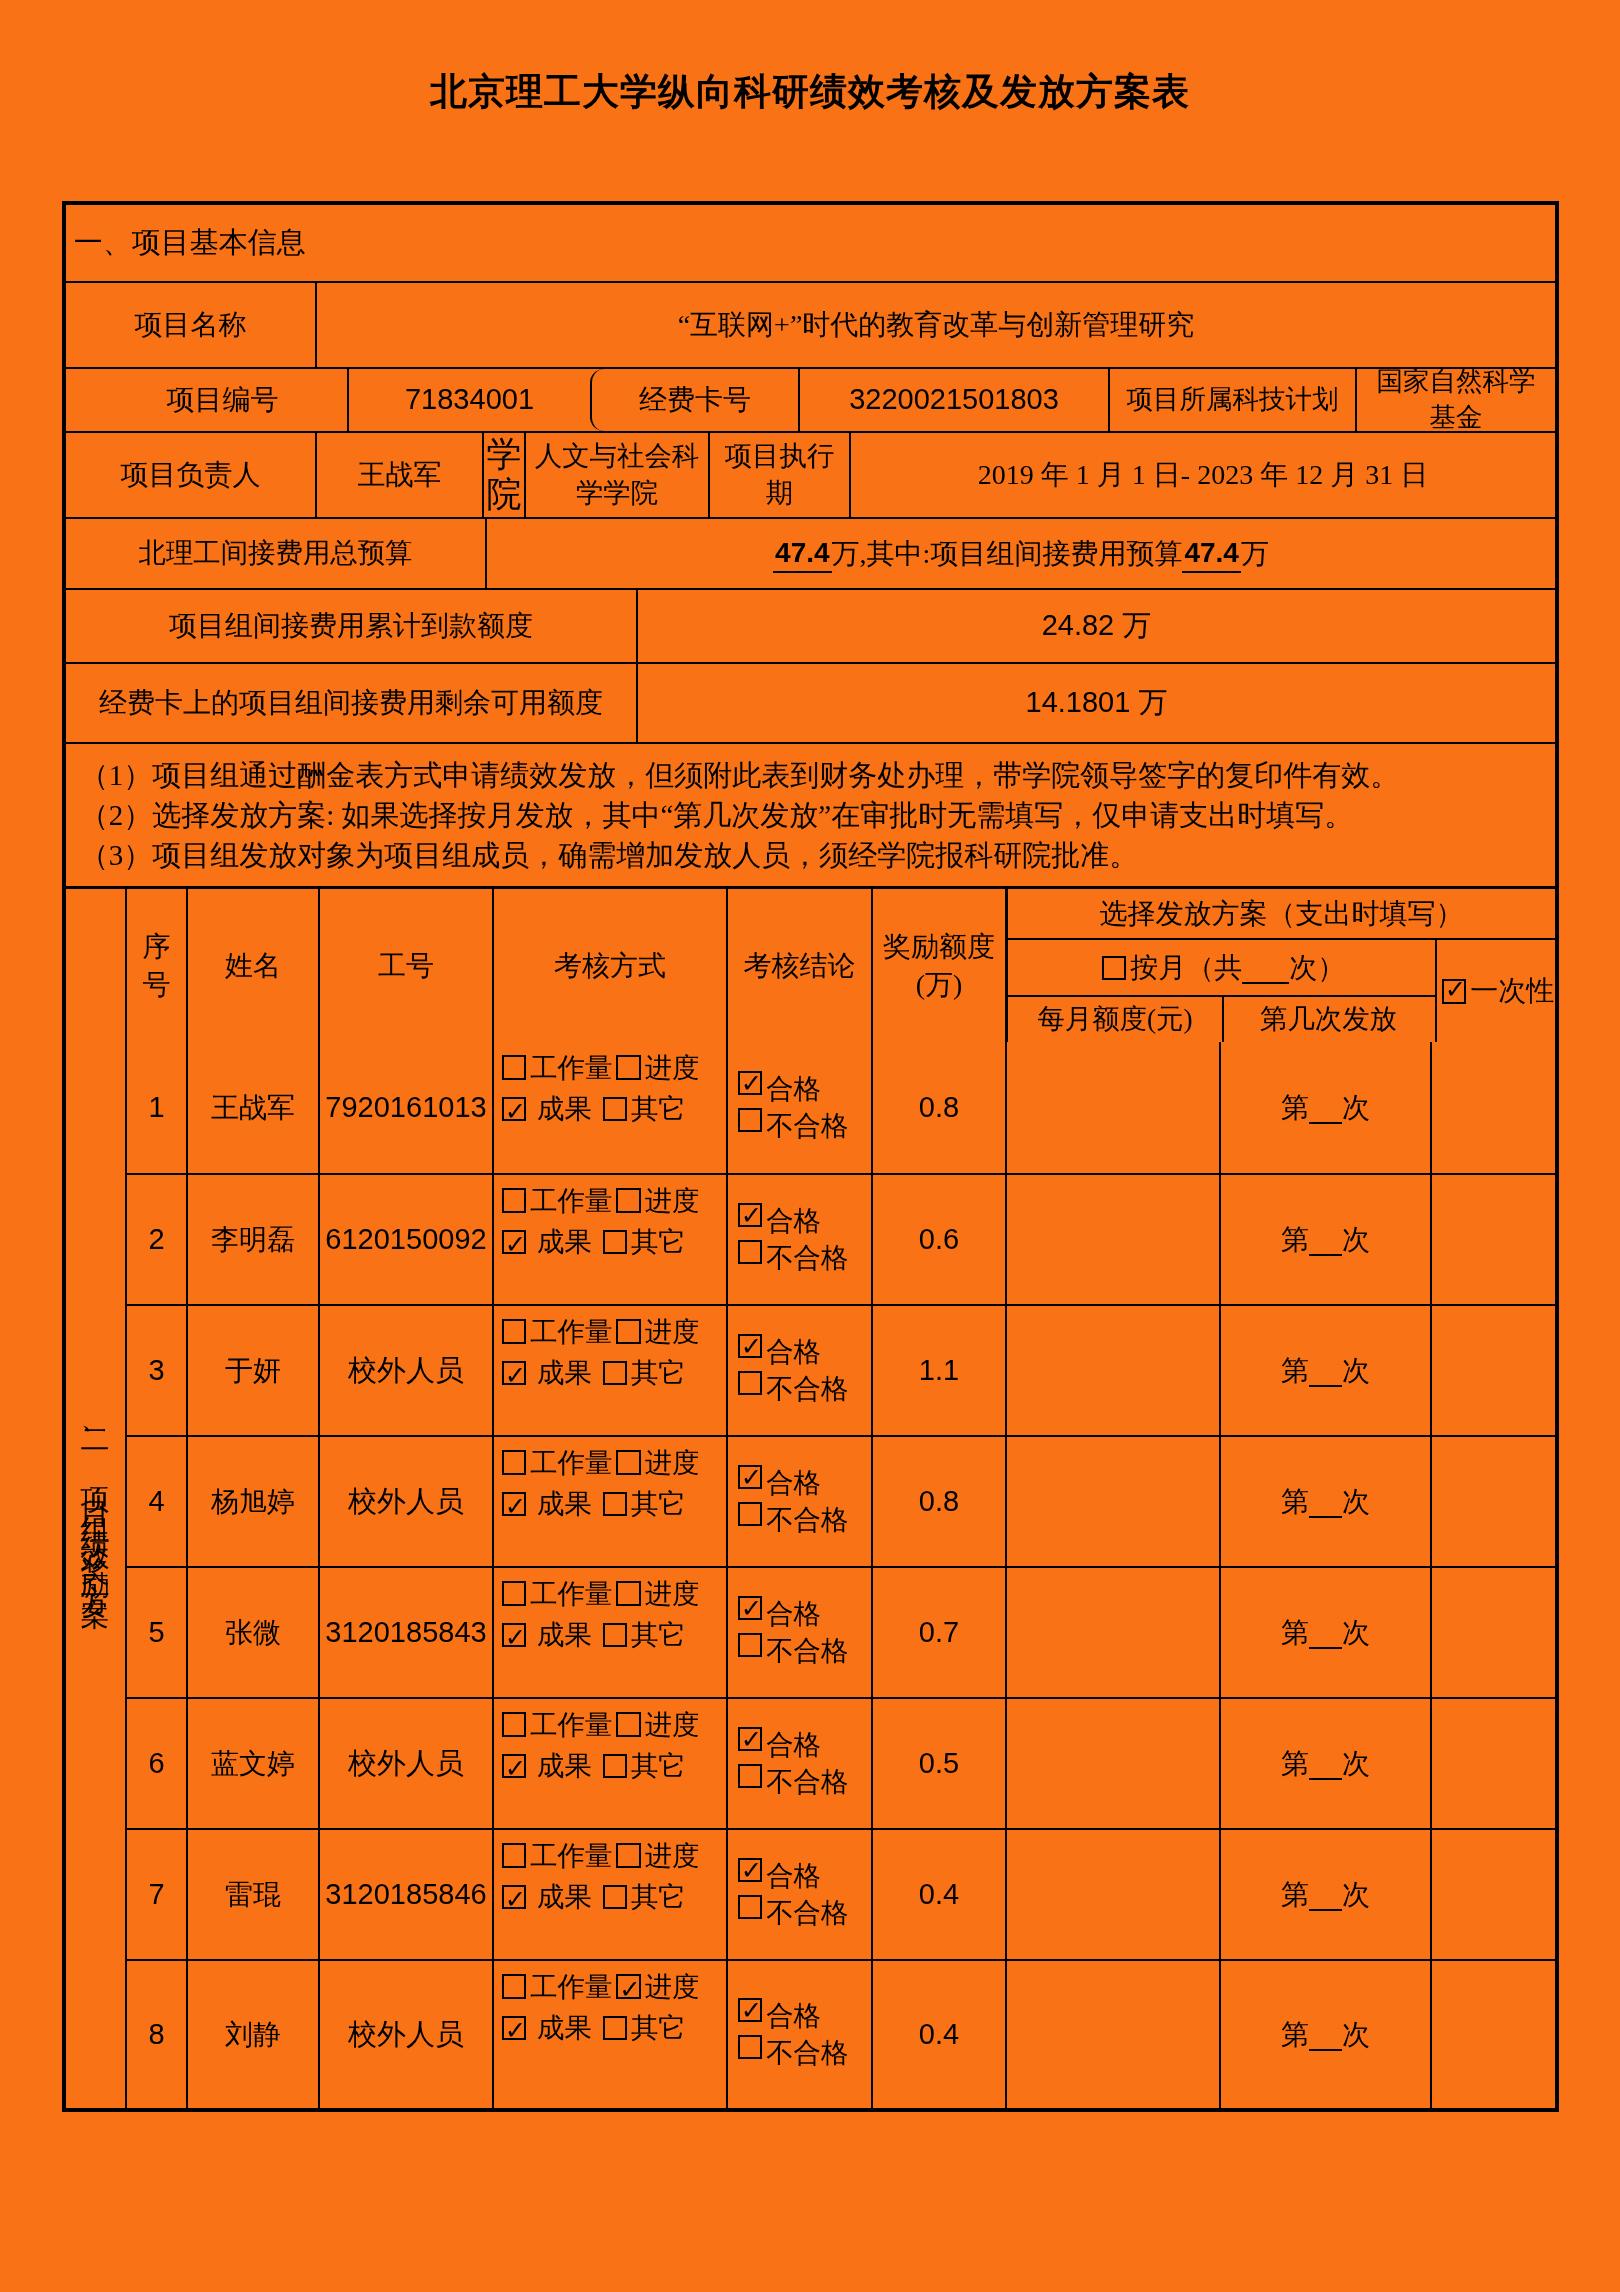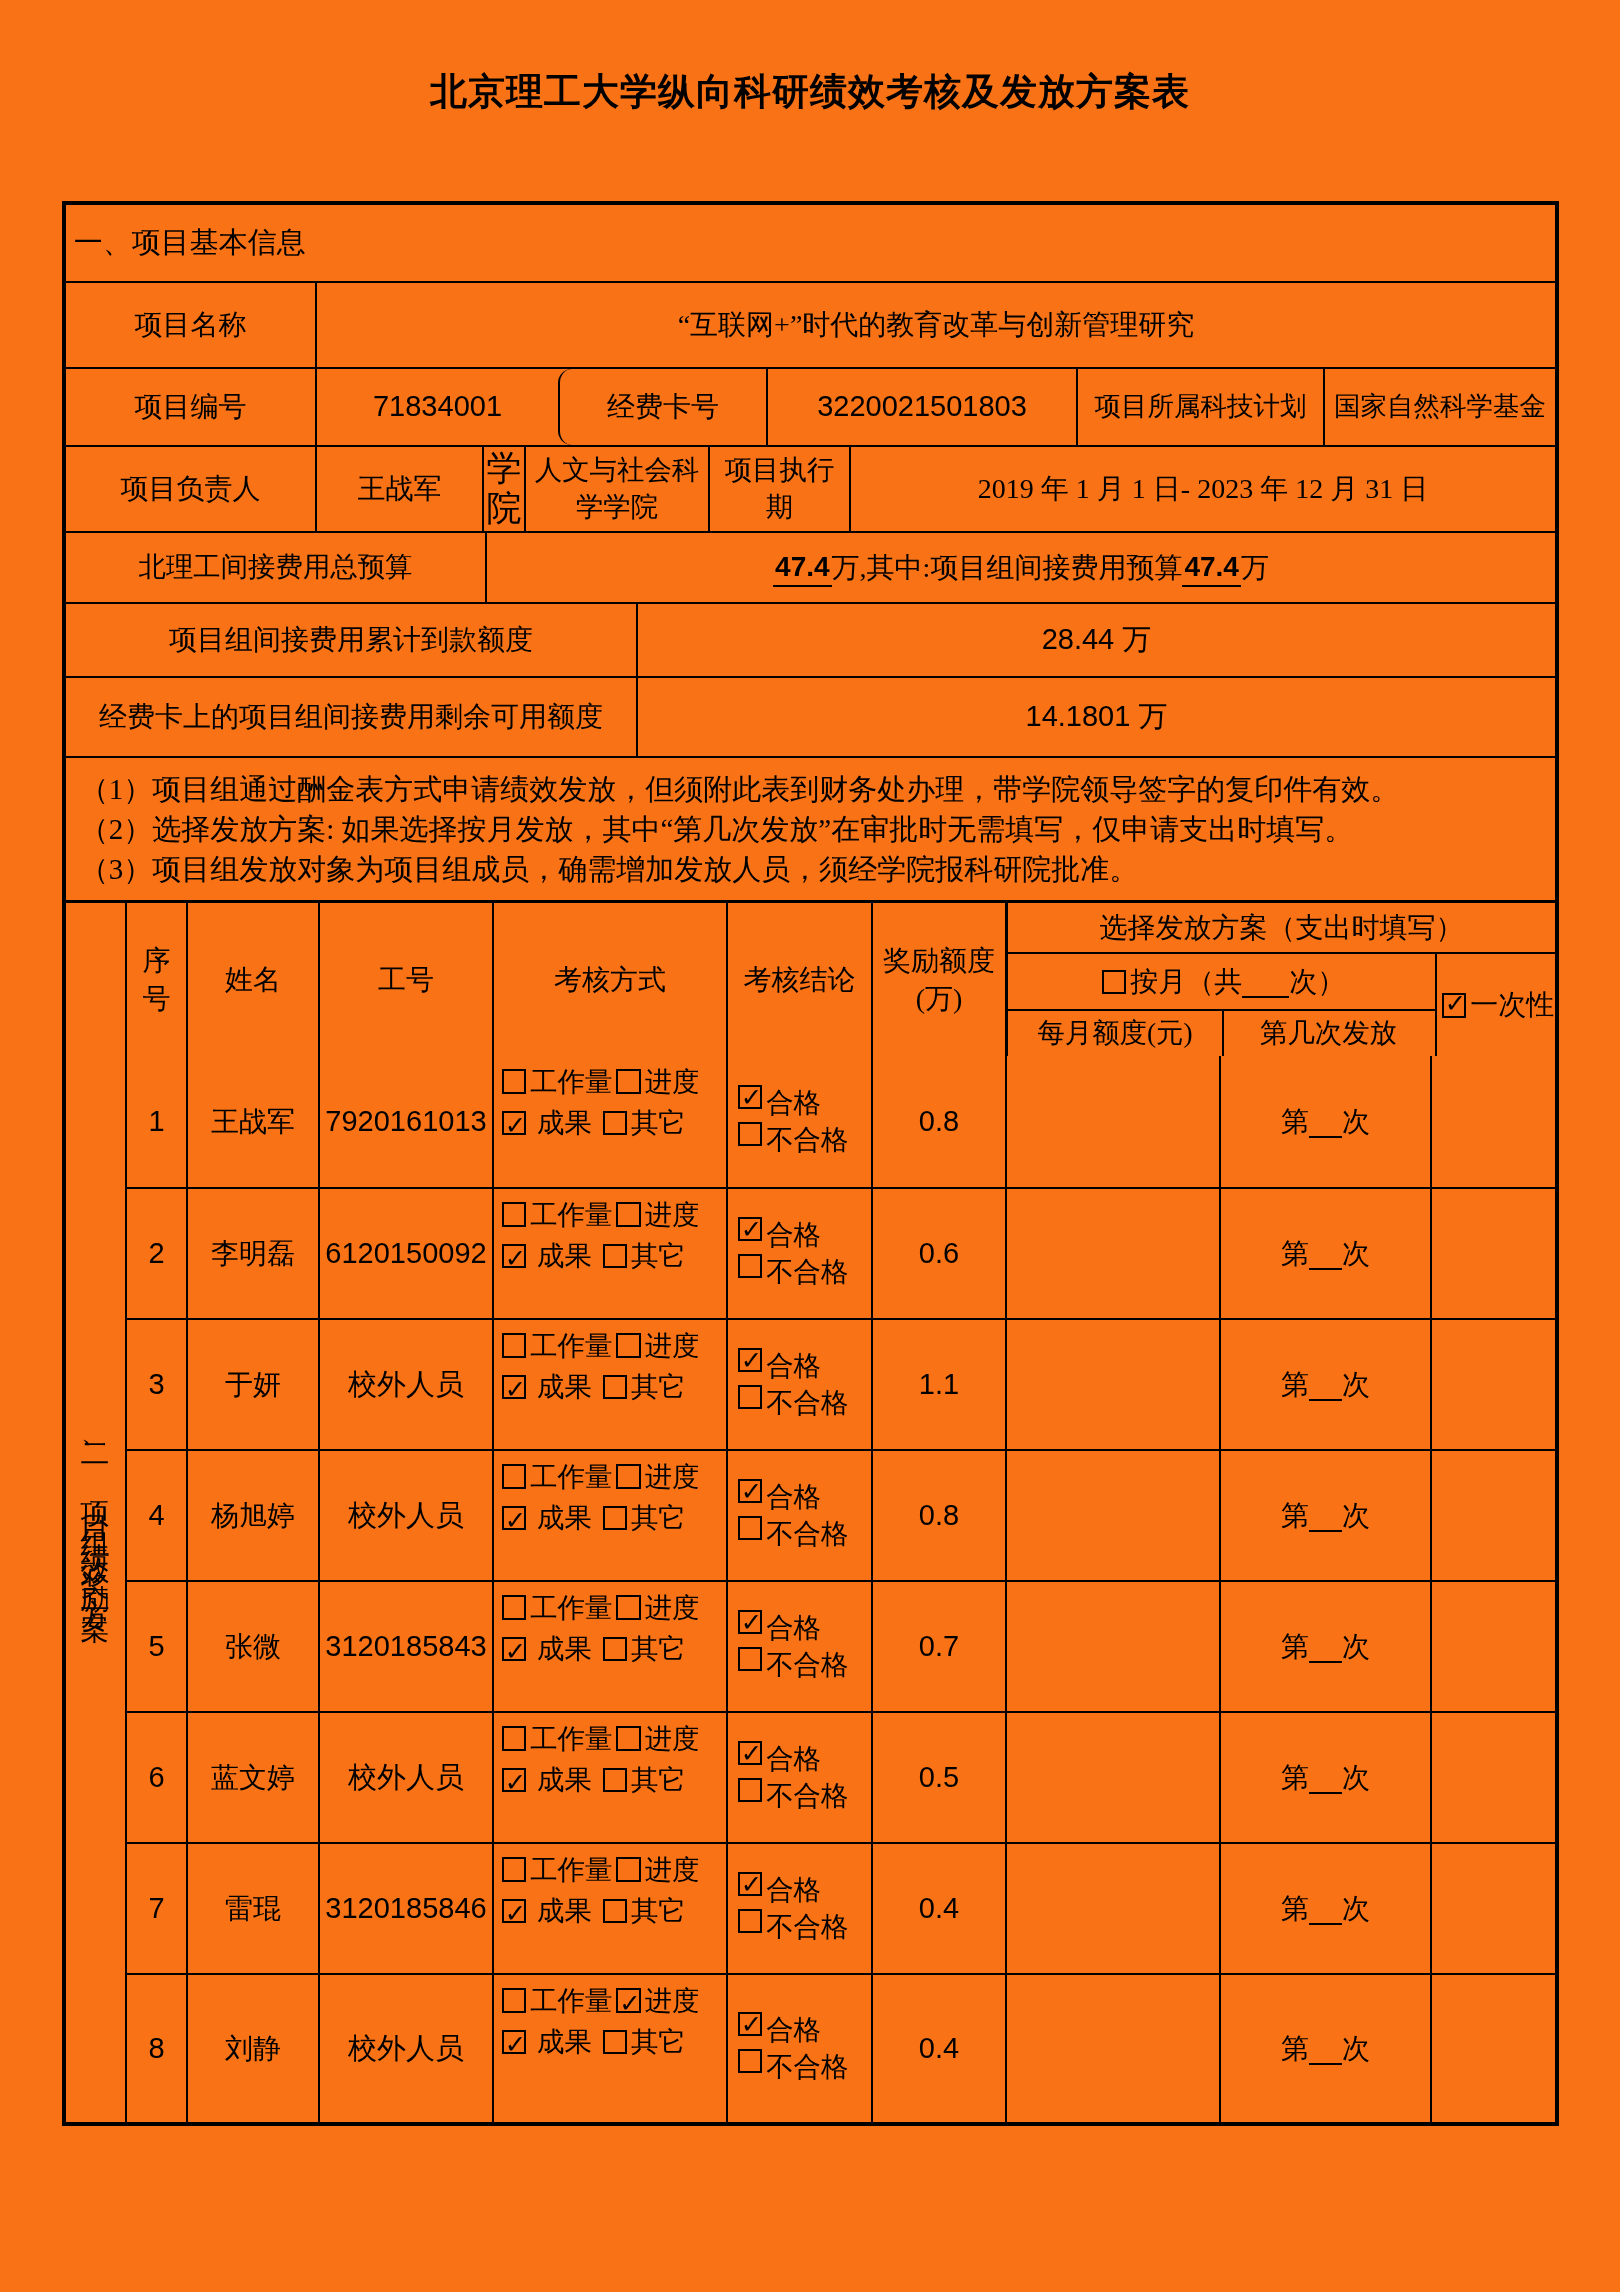--- a/index.html
+++ b/index.html
@@ -10,21 +10,21 @@
   .tbl{position:absolute;left:62px;top:201px;width:1497px;border:4.9px solid #000;box-sizing:border-box;}
   .trow{display:flex;align-items:stretch;border-top:2.9px solid #000;box-sizing:border-box;}
   .trow:first-child{border-top:none;}
   .c{border-left:2.9px solid #000;box-sizing:border-box;display:flex;align-items:center;
      justify-content:center;text-align:center;padding:3.9px 7.8px;font-size:28px;line-height:1.35;}
   .c:first-child{border-left:none;}
   .c.left{justify-content:flex-start;text-align:left;}
   .grow{flex:1 1 auto;min-width:0;}
   .num{font-family:"Liberation Sans",sans-serif;font-size:29px;}
   .sec-head{height:76px;font-size:29px;}
-  .h-b{height:86px;} .h-c{height:78px;} .h-d{height:86px;} .h-e{height:71px;}
+  .h-b{height:86px;} .h-c{height:64px;padding-left:32px;} .h-d{height:86px;} .h-e{height:71px;}
   .h-f{height:74px;} .h-g{height:80px;} 
   .w254{width:249px;flex:0 0 249px;} .w248{width:243px;flex:0 0 243px;}
   .w212{width:208px;flex:0 0 208px;border-radius:14px;} .w316{width:310px;flex:0 0 310px;}
   .w252{width:247px;flex:0 0 247px;} .w170{width:167px;flex:0 0 167px;}
   .w43{width:42px;flex:0 0 42px;padding:2px;font-size:35px;line-height:1.15;}
   .w188{width:184px;flex:0 0 184px;font-size:27.4px;} .w144{width:141px;flex:0 0 141px;font-size:27.4px;}
   .w427{width:419px;flex:0 0 419px;font-size:27.4px;} .w582{width:570px;flex:0 0 570px;}
   .prog-label{font-size:26.5px;}
   .u{font-family:"Liberation Sans",sans-serif;font-weight:bold;border-bottom:2.9px solid #000;padding:0 2px;}
   .notes{display:block;padding:9.8px 13.7px;font-size:29px;line-height:1.32;}
@@ -109,21 +109,21 @@
       <div class="c grow">
         <span class="u">47.4</span>
           <span> 万,其中:项目组间接费用预算 </span>
           <span class="u">47.4</span>
           <span> 万</span>
       </div>
     </div>
 
     <div class="trow h-f">
       <div class="c w582">项目组间接费用累计到款额度</div>
-      <div class="c grow num">28.44 万</div>
+      <div class="c grow num">24.82 万</div>
     </div>
 
     <div class="trow h-g">
       <div class="c w582">经费卡上的项目组间接费用剩余可用额度</div>
       <div class="c grow num">14.1801 万</div>
     </div>
 
     <div class="trow">
       <div class="notes grow">
         <p>（1）项目组通过酬金表方式申请绩效发放，但须附此表到财务处办理，带学院领导签字的复印件有效。</p>

